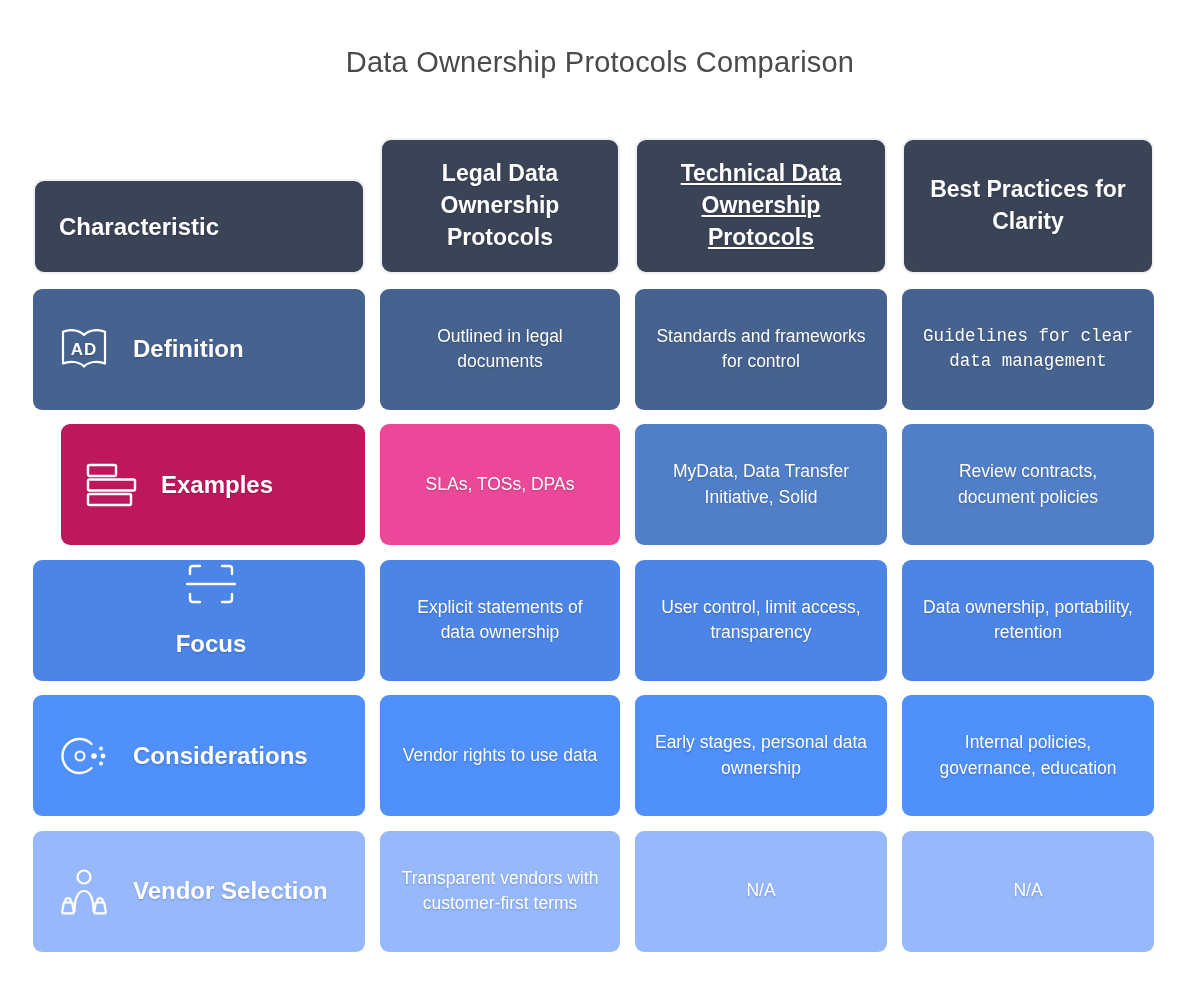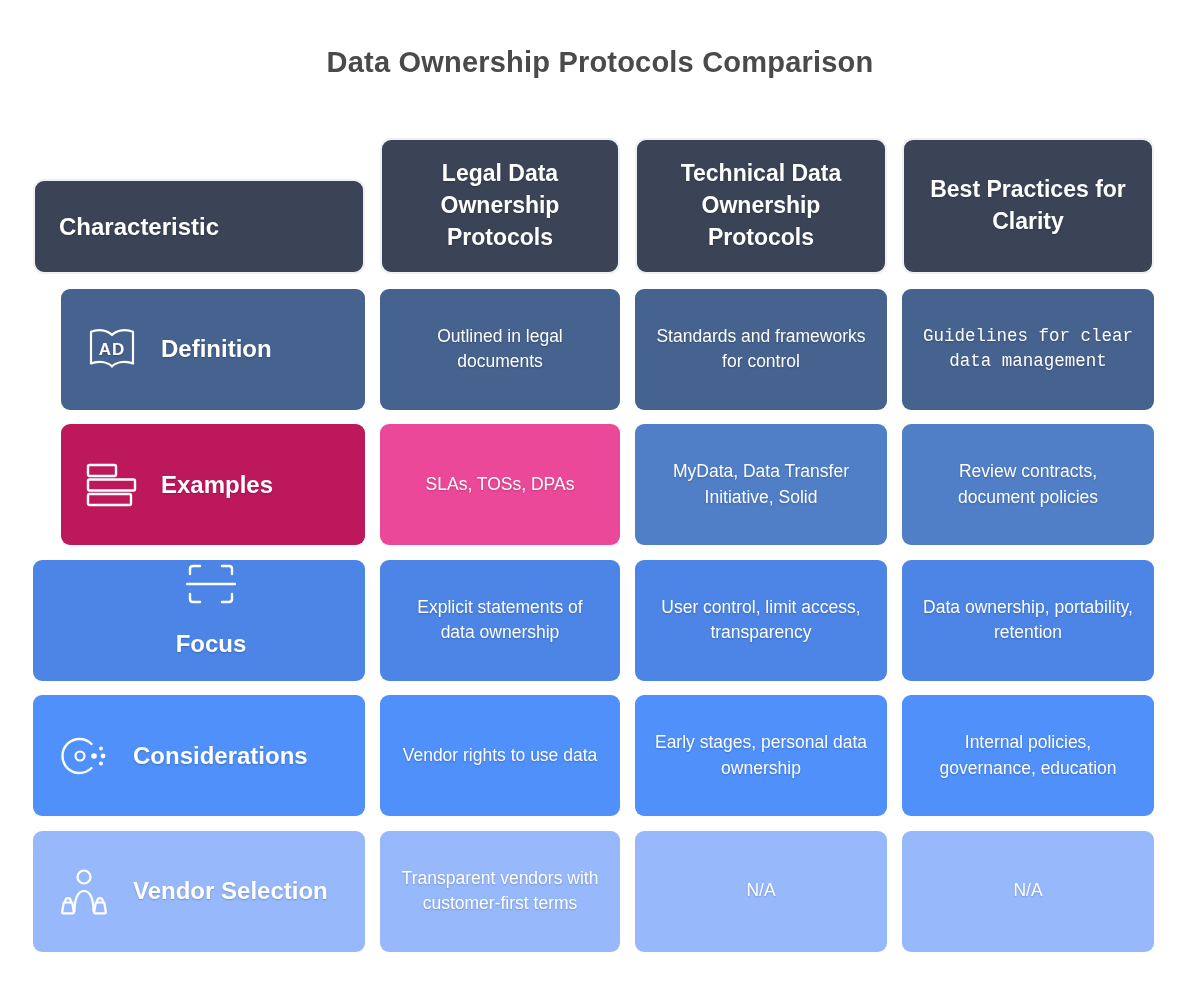--- a/index.html
+++ b/index.html
@@ -4,21 +4,21 @@
 <style>
   * { margin: 0; padding: 0; box-sizing: border-box; }
   html, body { background: #ffffff; }
   body {
     width: 1200px; height: 1000px;
     font-family: "Liberation Sans", sans-serif;
     position: relative; overflow: hidden;
   }
   .page-title {
     position: absolute; top: 46px; left: 0; width: 1200px;
-    text-align: center; font-size: 29px; font-weight: 700;
+    text-align: center; font-size: 29px; font-weight: 400;
     color: #4a4a4a; letter-spacing: 0.2px;
   }
   .grid {
     position: absolute; left: 33px; top: 138px;
     display: grid;
     grid-template-columns: 332px 240px 252px 252px;
     grid-template-rows: 136px repeat(5, 121px);
     column-gap: 15px; row-gap: 14.5px;
   }
   .cell {
@@ -54,24 +54,24 @@
 </style>
 </head>
 <body>
 
 <div class="page-title" style="color: rgb(74, 74, 74);">Data Ownership Protocols Comparison</div>
 
 <div class="grid">
 
   <div class="cell header-cell header-corner" style="background: rgb(59, 68, 87); margin-top: 41px;">Characteristic</div>
   <div class="cell header-cell" style="background: rgb(59, 68, 87);">Legal Data Ownership Protocols</div>
-  <div class="cell header-cell" style="background: rgb(59, 68, 87);">Technical Data Ownership Protocols</div>
+  <div class="cell header-cell" style="background: rgb(59, 68, 87); text-decoration: underline;">Technical Data Ownership Protocols</div>
   <div class="cell header-cell" style="background: rgb(59, 68, 87);">Best Practices for Clarity</div>
 
-  <div class="cell label-cell" style="background: rgb(70, 98, 143); margin-left: 28px;">
+  <div class="cell label-cell" style="background: rgb(70, 98, 143);">
     <span class="icon">
       <svg width="54" height="46" viewBox="0 0 54 46" fill="none" stroke="#ffffff" stroke-width="2.2" stroke-linejoin="round" stroke-linecap="round">
         <path d="M27 9 C22.5 3.8 12.5 2.8 6 5.8 L6 37.5 C12.5 34.5 22.5 35.5 27 40.5 C31.5 35.5 41.5 34.5 48 37.5 L48 5.8 C41.5 2.8 31.5 3.8 27 9 Z"></path>
         <text x="27" y="29" text-anchor="middle" font-size="17" font-weight="600" fill="#ffffff" stroke="none" font-family="Liberation Sans, sans-serif" letter-spacing="1">AD</text>
       </svg>
     </span>
     <span>Definition</span>
   </div>
   <div class="cell data-cell" style="background: rgb(70, 98, 143);">Outlined in legal documents</div>
   <div class="cell data-cell" style="background: rgb(70, 98, 143);">Standards and frameworks for control</div>

